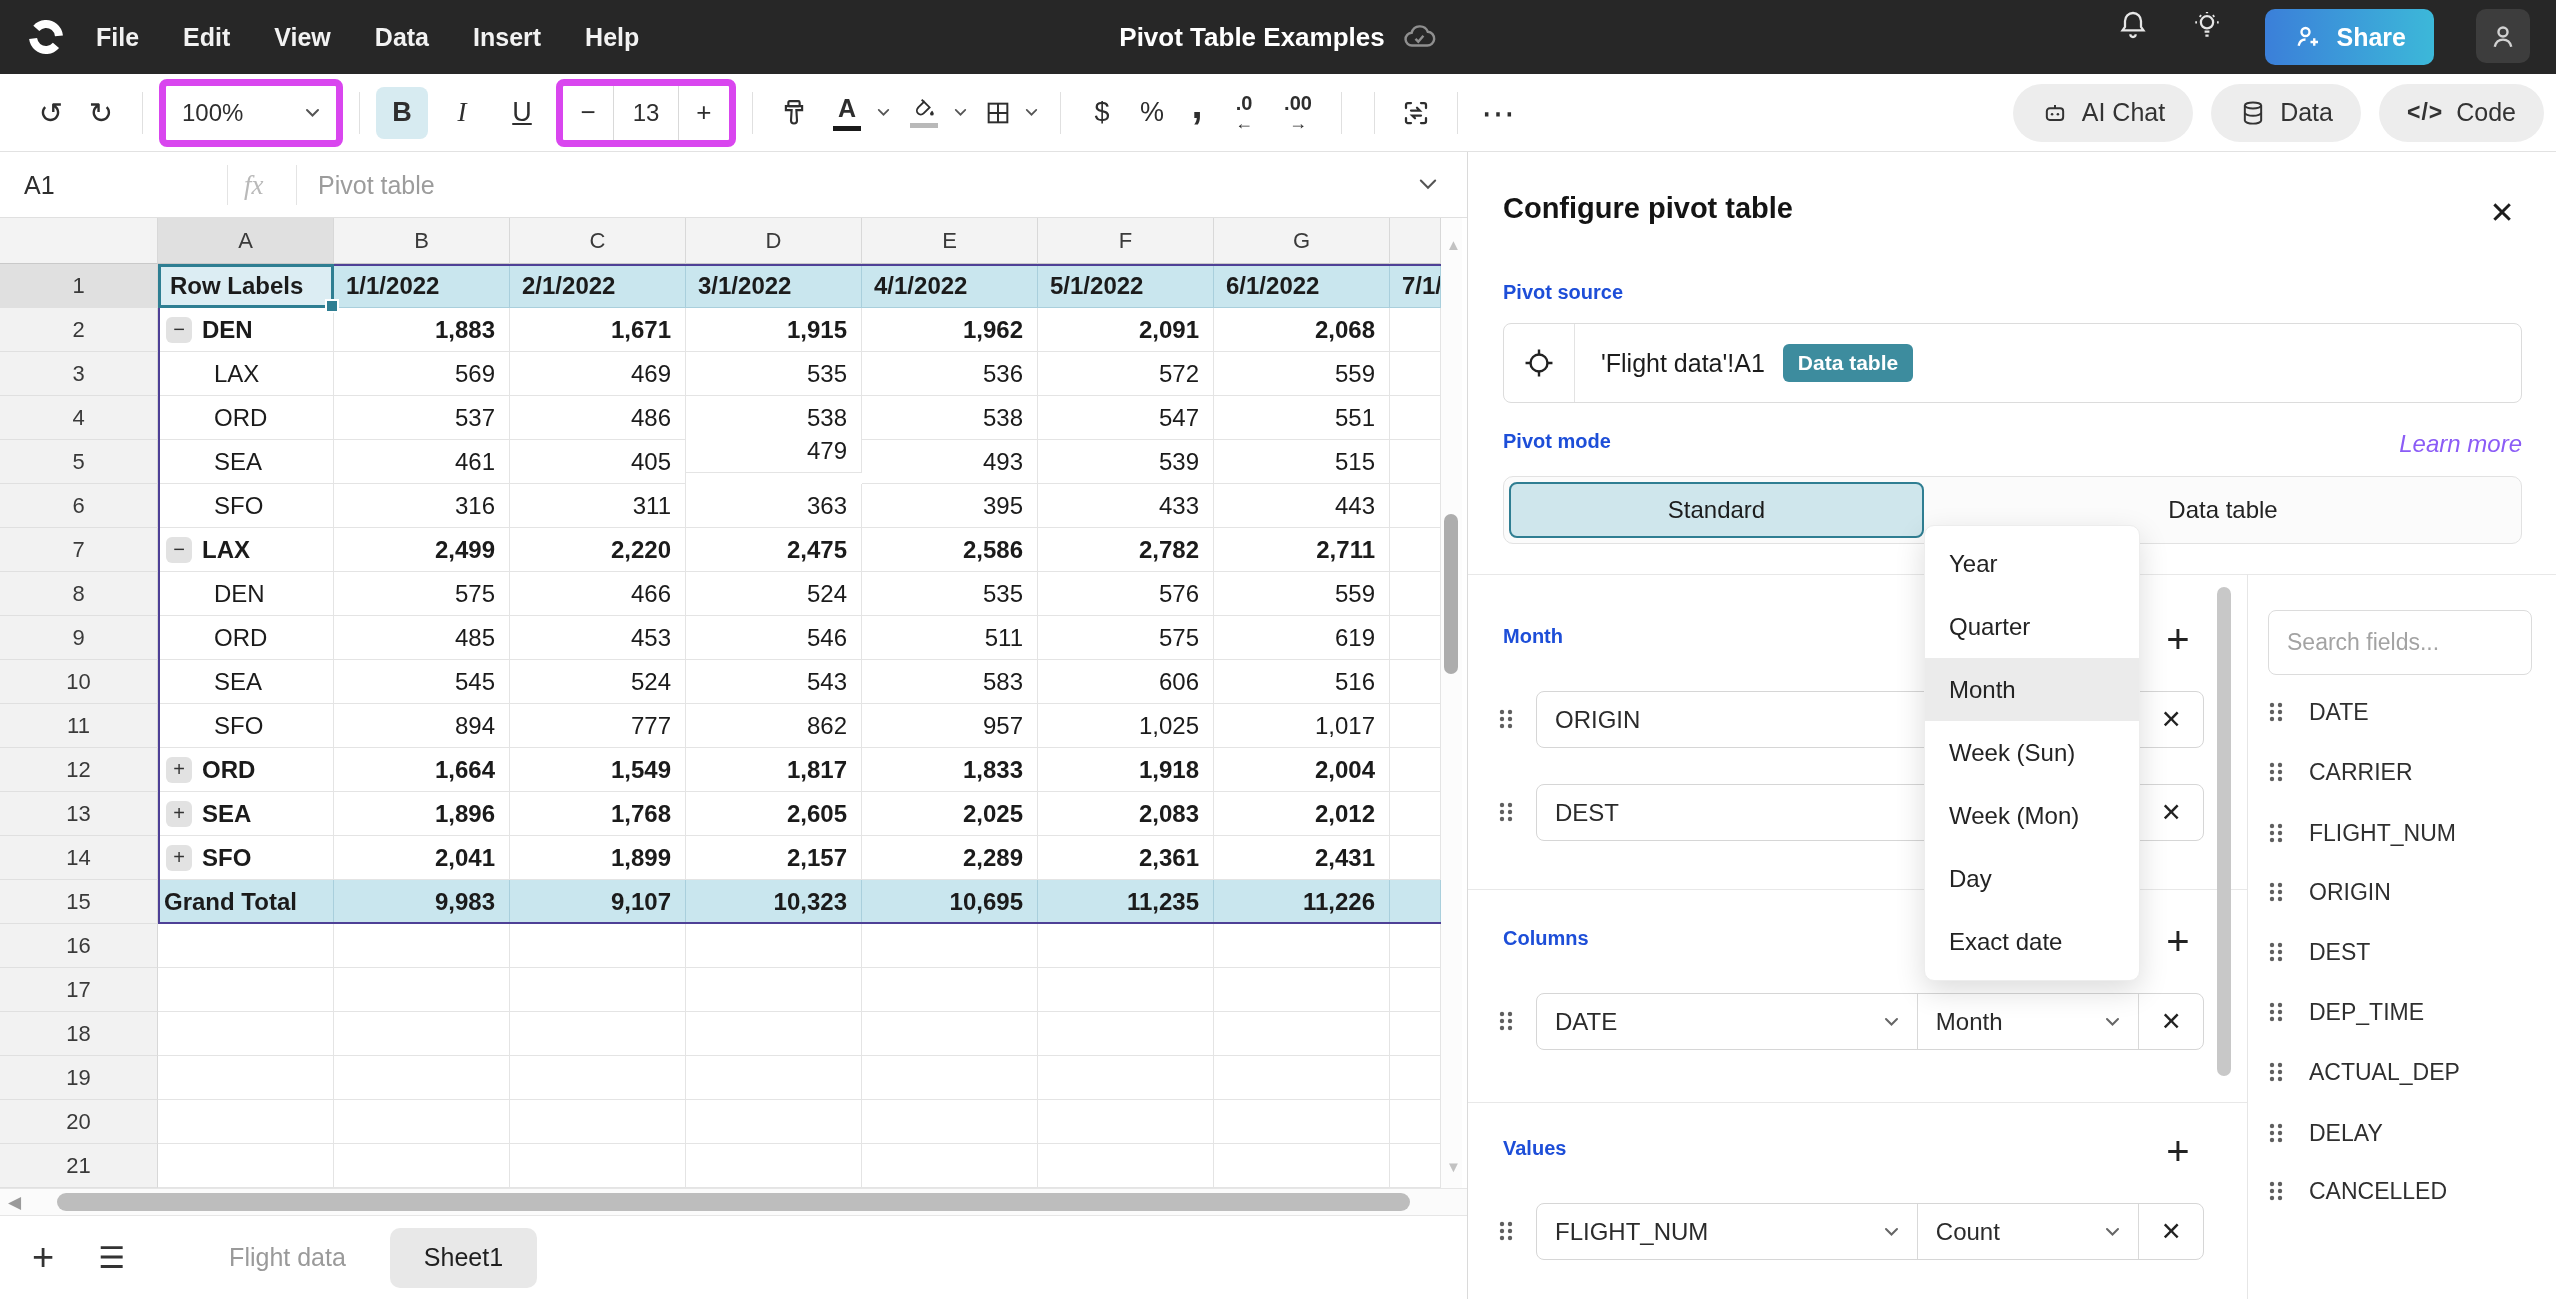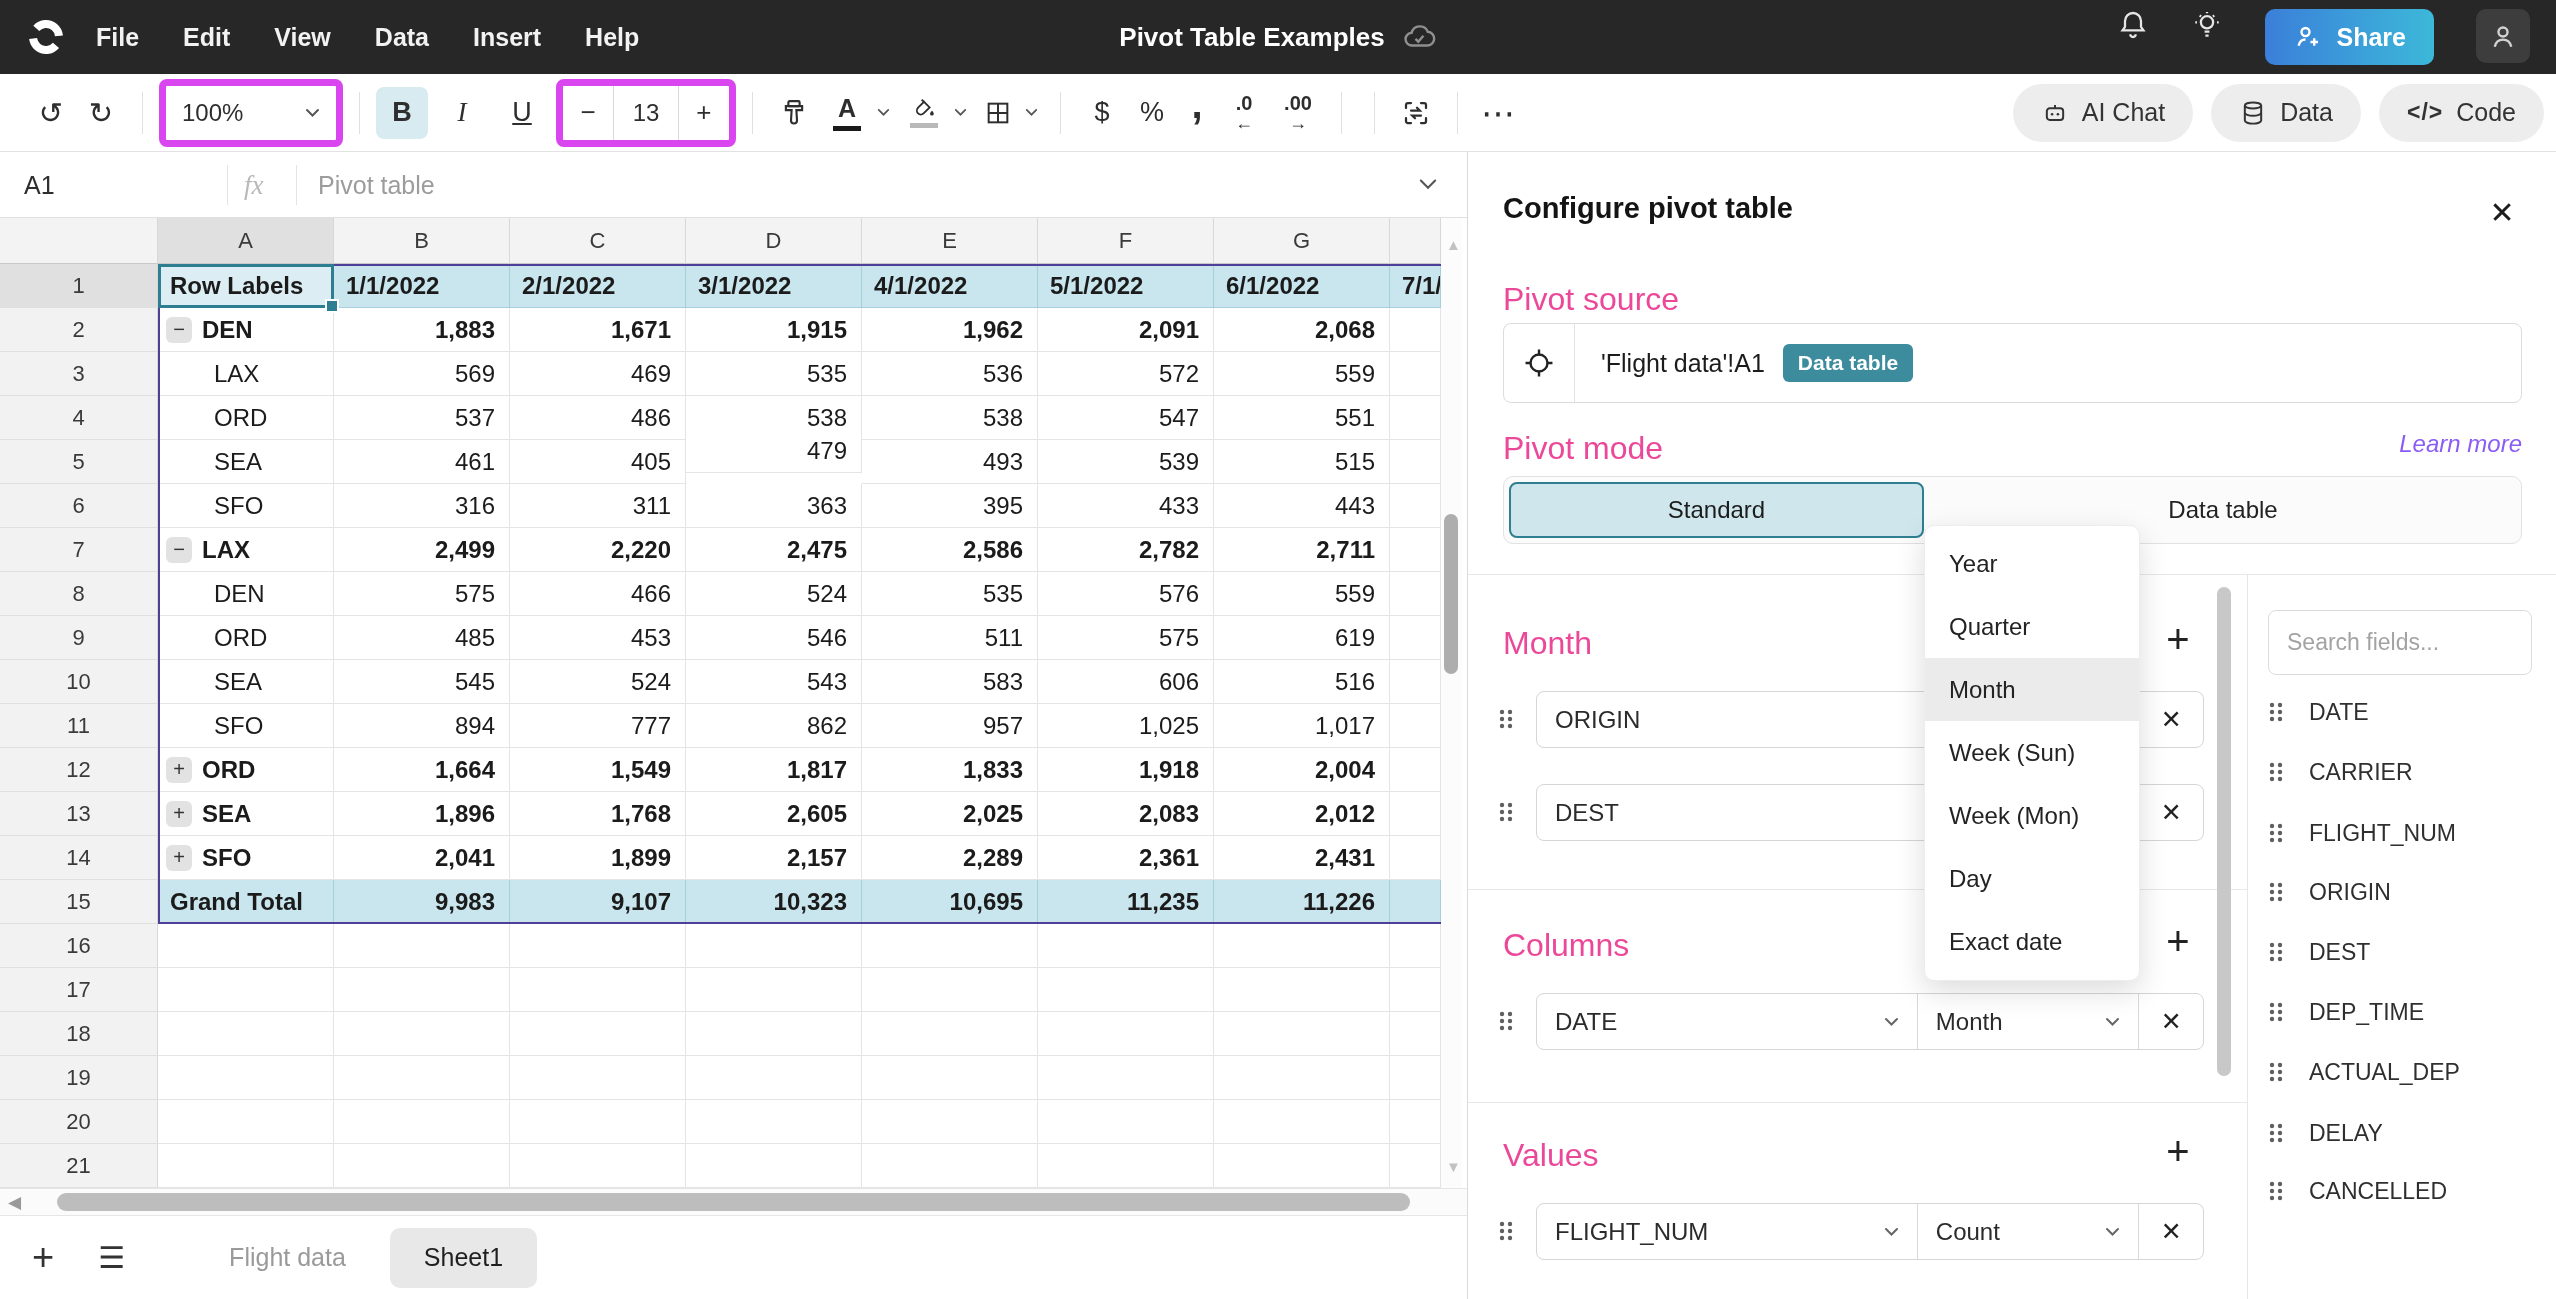--- a/index.html
+++ b/index.html
@@ -65,21 +65,21 @@
   .corner{background:#f3f3f3;border-right:1px solid #d8d8d8;border-bottom:1px solid #c9c9c9;}
   .rowh{background:#f2f2f2;border-right:1px solid #d8d8d8;border-bottom:1px solid #e0e0e0;display:flex;
     align-items:center;justify-content:center;font-size:22px;color:#3a3a3a;}
   .rowh.hl{background:#e0e0e0;}
   .c{border-right:1px solid #e4e4e4;border-bottom:1px solid #e4e4e4;background:#fff;font-size:24px;color:#1b1b1b;
     display:flex;align-items:center;padding:0 12px;overflow:hidden;white-space:nowrap;}
   .c.num{justify-content:flex-end;padding-right:14px;}
   .c.b{font-weight:700;}
   .c.th{background:#c9e6ee;border-color:#a9cfdc;font-weight:700;}
   .c.th.sel{background:#dcedf3;}
-  .c.total{background:#c9e6ee;border-color:#a9cfdc;}
+  .c.total{background:#c9e6ee;border-color:#a9cfdc;padding-left:6px;}
   .c.tcell{font-weight:700;}
   .c.gcell{font-weight:700;padding-left:8px;}
   .c.ccell{padding-left:56px;}
   .chip{width:26px;height:26px;border-radius:6px;background:#e2e2e2;color:#333;display:inline-flex;align-items:center;
     justify-content:center;font-size:20px;font-weight:400;margin-right:10px;flex:none;}
   #vscroll{left:1441px;top:218px;width:21px;height:970px;background:#fcfcfc;}
   #vthumb{left:1444px;top:514px;width:14px;height:160px;border-radius:7px;background:#adadad;}
   .scar{color:#c2c2c2;font-size:15px;}
 
   
@@ -89,21 +89,21 @@
   #sheetbar{left:0;top:1216px;width:1467px;height:83px;background:#fff;display:flex;align-items:center;padding-left:32px;gap:44px;}
   #add-sheet{font-size:38px;font-weight:300;color:#333;}
   #sheet-menu{font-size:30px;color:#333;}
   #tabs{display:flex;align-items:center;gap:8px;margin-left:24px;}
   .tab-inactive{font-size:25px;color:#9a9a9a;padding:0 36px;}
   .tab-active{height:60px;border-radius:10px;background:#e8e8e8;display:flex;align-items:center;justify-content:center;
     padding:0 34px;font-size:25px;color:#1f1f1f;}
 
   
   #panel{left:1467px;top:152px;width:1089px;height:1147px;background:#fff;border-left:1px solid #dadada;}
-  .plabel{font-size:32px;font-weight:400;color:#ec4899;}
+  .plabel{font-size:20px;font-weight:700;color:#1d4ed8;}
   #p-title{left:1503px;top:192px;font-size:29px;font-weight:700;color:#141414;}
   #p-close{left:2480px;top:190px;width:44px;height:44px;display:flex;align-items:center;justify-content:center;font-size:30px;color:#1d1d1d;}
   #p-src-label{left:1503px;top:281px;}
   #p-src-box{left:1503px;top:323px;width:1019px;height:80px;border:1px solid #dcdcdc;border-radius:8px;display:flex;align-items:center;}
   #p-src-target{width:70px;height:100%;border-right:1px solid #e3e3e3;display:flex;align-items:center;justify-content:center;flex:none;}
   #p-src-ref{font-size:25px;color:#1c1c1c;margin-left:26px;}
   #p-src-badge{margin-left:18px;background:#3d8c9e;color:#fff;font-size:21px;font-weight:700;padding:7px 15px;border-radius:6px;}
   #p-mode-label{left:1503px;top:430px;}
   #p-learnmore{left:2222px;top:430px;width:300px;text-align:right;font-size:24px;font-style:italic;color:#8b5cf6;}
   #p-toggle{left:1503px;top:476px;width:1019px;height:68px;background:#fbfbfb;border:1px solid #e2e2e2;border-radius:10px;}

